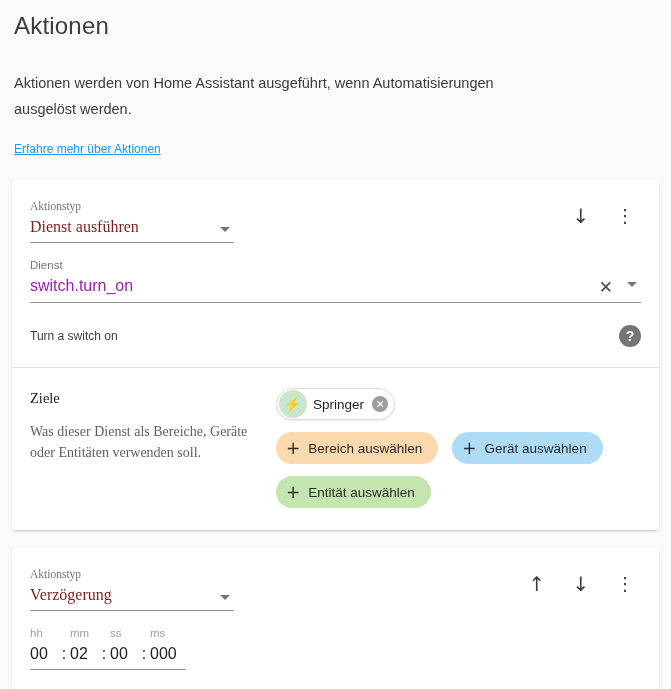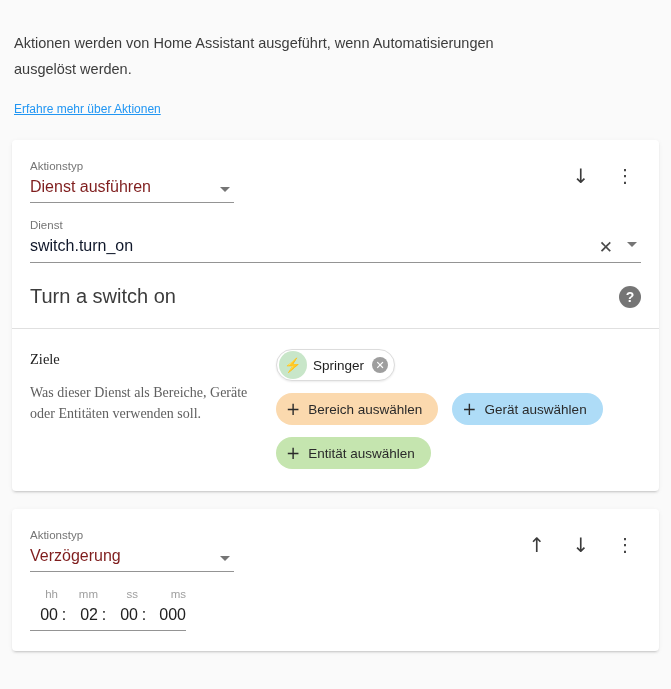--- a/index.html
+++ b/index.html
@@ -54,20 +54,21 @@
     padding: 16px 18px 0 18px;
   }
   .row-top {
     display: flex;
     align-items: flex-start;
     justify-content: space-between;
   }
   .field {
     position: relative;
     padding-top: 2px;
+    font-family: Liberation Serif, serif;
   }
   .field-label {
     font-size: 11.5px;
     color: #757575;
     line-height: 16px;
   }
   .field-value {
     font-size: 16px;
     color: #7f1d1d;
     line-height: 26px;
@@ -125,21 +126,21 @@
   }
   .service-row {
     display: flex;
     align-items: flex-end;
     justify-content: space-between;
     border-bottom: 1px solid rgba(0,0,0,0.42);
     padding-bottom: 3px;
   }
   .service-value {
     font-size: 16px;
-    color: #0f172a;
+    color: #a21caf;
     line-height: 26px;
   }
   .service-actions {
     display: flex;
     align-items: center;
     gap: 14px;
     color: #555;
     padding-bottom: 3px;
   }
   .clear-x {
@@ -149,21 +150,21 @@
     cursor: pointer;
     font-family: "DejaVu Sans", sans-serif;
   }
   .desc-row {
     display: flex;
     align-items: center;
     justify-content: space-between;
     padding: 22px 0 20px 0;
   }
   .desc-text {
-    font-size: 20px;
+    font-size: 12px;
     color: #3c3c3c;
   }
   .help-circle {
     width: 22px;
     height: 22px;
     border-radius: 50%;
     background: #757575;
     color: #fff;
     font-size: 14px;
     font-weight: bold;
@@ -281,29 +282,30 @@
     font-size: 11.5px;
     color: #9e9e9e;
     line-height: 16px;
   }
   .dur-values {
     display: flex;
     font-size: 16px;
     color: #212121;
     line-height: 26px;
   }
-  .dur-seg { width: 28px; text-align: right; }
+  .dur-seg { width: 28px; text-align: left; }
   .dur-sep { width: 12px; text-align: center; }
   .dur-seg.ms { width: 36px; }
 </style>
 </head>
 <body>
 
 <div class="page">
 
+  <h1 class="page-title">Aktionen</h1>
 
   <div class="intro">
     <span>Aktionen werden von Home Assistant ausgeführt, wenn Automatisierungen ausgelöst werden.</span><br>
     <span class="intro-link">Erfahre mehr über Aktionen</span>
   </div>
 
   <div class="card">
     <div class="card-inner">
 
       <div class="row-top">

